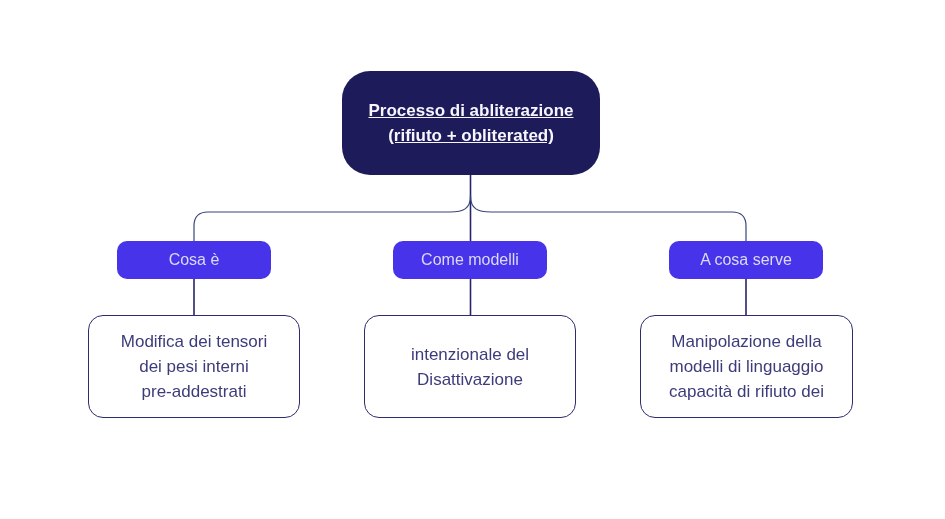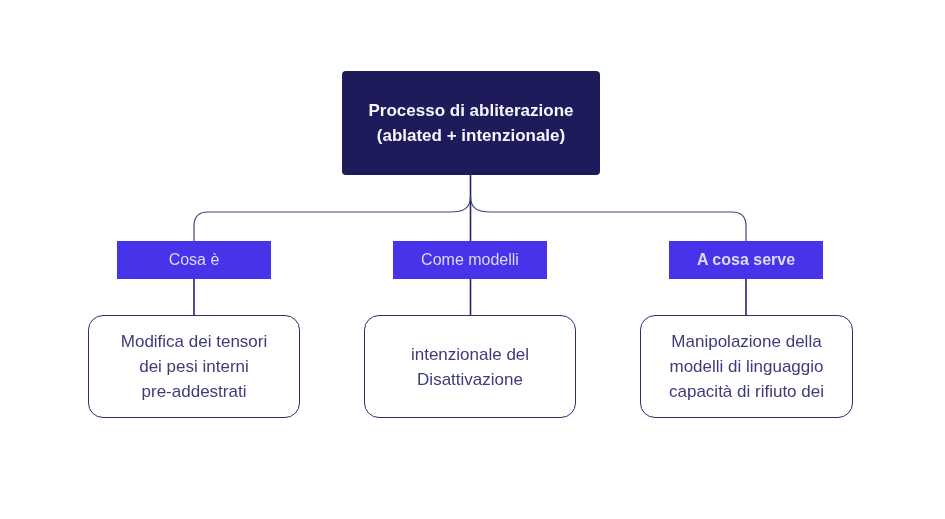--- a/index.html
+++ b/index.html
@@ -29,39 +29,40 @@
     align-items: center;
     justify-content: center;
     text-align: center;
   }
   .root-node {
     left: 342px;
     top: 71px;
     width: 258px;
     height: 104px;
     background: var(--root_bg, #1e1b5b);
-    border-radius: 4px;
+    border-radius: 28px;
     color: var(--root_text, #f7f6fd);
     font-size: 17px;
     font-weight: 700;
     line-height: 25px;
     flex-direction: column;
+    text-decoration: underline;
   }
   .pill {
     height: 38px;
     top: 241px;
     background: var(--pill_bg, #4733e9);
-    border-radius: 0;
+    border-radius: 10px;
     color: var(--pill_text, #dcdaf8);
     font-size: 16px;
     font-weight: 400;
   }
   .pill-left  { left: 117px; width: 154px; }
   .pill-mid   { left: 393px; width: 154px; }
-  .pill-right { left: 669px; width: 154px; font-weight: bold; }
+  .pill-right { left: 669px; width: 154px; }
   .card {
     top: 315px;
     height: 103px;
     background: #ffffff;
     border: 1.4px solid var(--card_border, #2d2c6e);
     border-radius: 15px;
     color: var(--card_text, #3d3c7b);
     font-size: 17px;
     line-height: 25px;
     flex-direction: column;
@@ -85,21 +86,21 @@
 
     <path d="M470.5,196 C470.5,209 478,212 491,212 L732,212 Q746,212 746,226 L746,241" fill="none" stroke="var(--connector_branch,#39447a)" stroke-width="1.2"></path>
 
     <path d="M194,279 L194,316" fill="none" stroke="var(--connector_stem,#262466)" stroke-width="1.6"></path>
     <path d="M470.5,279 L470.5,316" fill="none" stroke="var(--connector_stem,#262466)" stroke-width="1.6"></path>
     <path d="M746,279 L746,316" fill="none" stroke="var(--connector_stem,#262466)" stroke-width="1.6"></path>
   </svg>
 
   <div class="node root-node">
     <span class="line">Processo di abliterazione</span>
-    <span class="line">(ablated + intenzionale)</span>
+    <span class="line">(rifiuto + obliterated)</span>
   </div>
 
   <div class="node pill pill-left">
     <span>Cosa è</span>
   </div>
   <div class="node pill pill-mid">
     <span>Come modelli</span>
   </div>
   <div class="node pill pill-right">
     <span>A cosa serve</span>

